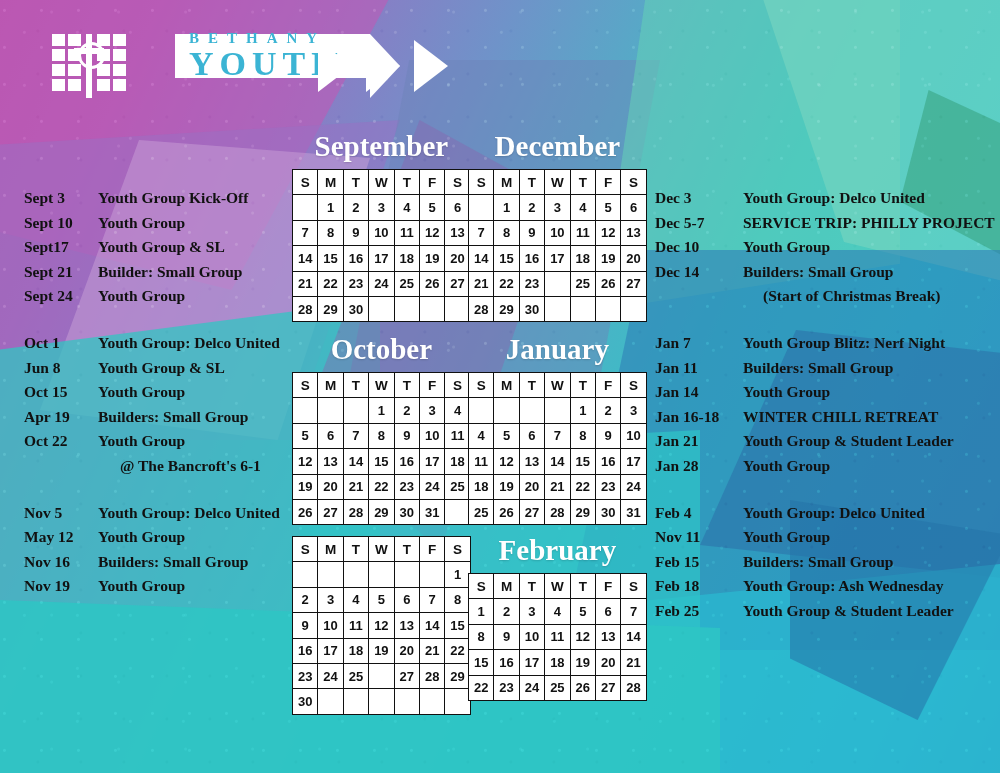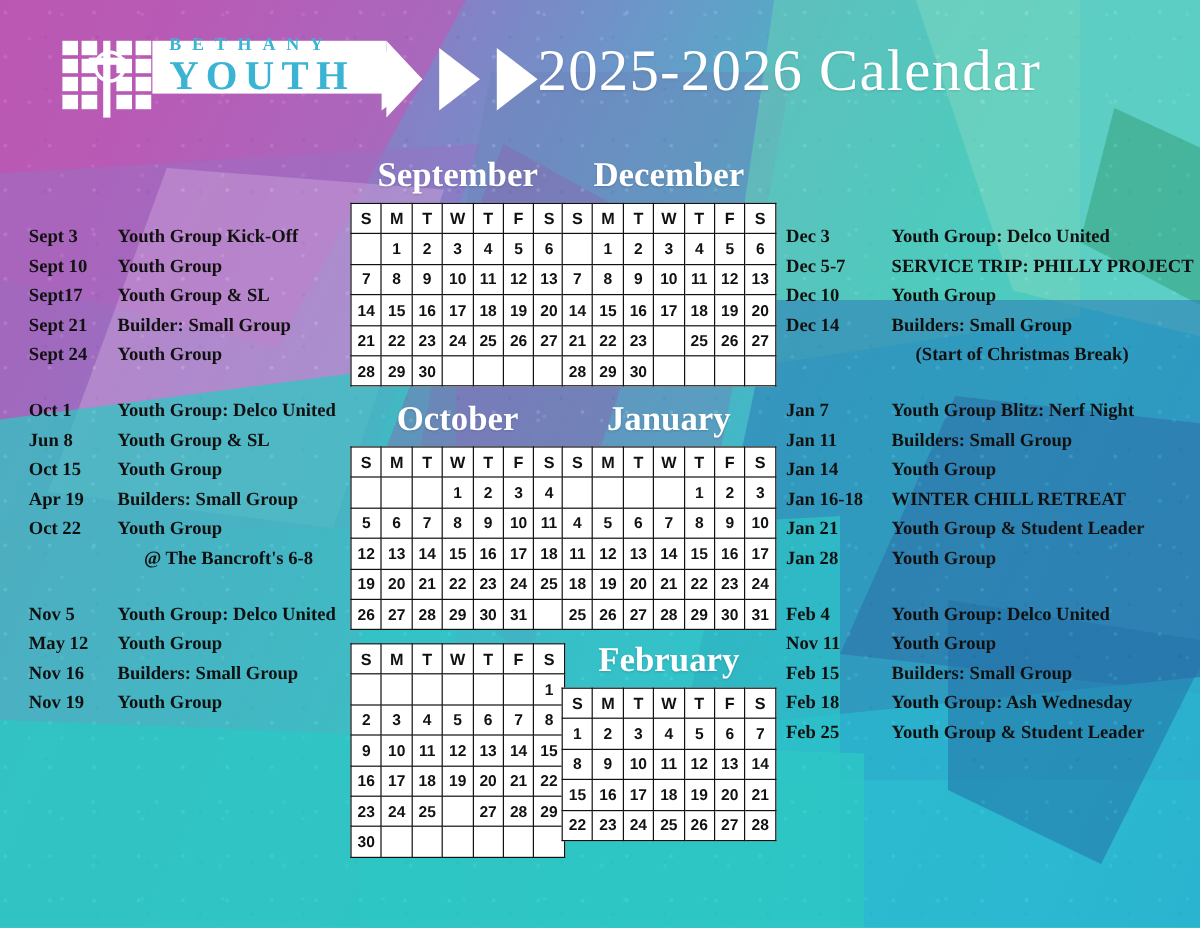--- a/index.html
+++ b/index.html
@@ -23,21 +23,21 @@
       radial-gradient(circle at 12% 28%, rgba(255,255,255,.18) 0 1px, transparent 2px),
       radial-gradient(circle at 46% 61%, rgba(255,255,255,.14) 0 1px, transparent 2px),
       radial-gradient(circle at 77% 18%, rgba(255,255,255,.12) 0 1px, transparent 2px),
       radial-gradient(circle at 88% 72%, rgba(0,0,0,.06) 0 1px, transparent 2px);
     background-size:37px 37px,53px 53px,67px 67px,43px 43px;
     mix-blend-mode:overlay;
   }
 
   
   #header{position:absolute;left:0;top:0;width:1000px;height:120px;z-index:3;}
-  .logo-wrap{position:absolute;left:52px;top:34px;display:flex;align-items:stretch;height:44px;}
+  .logo-wrap{position:absolute;left:52px;top:34px;display:flex;align-items:stretch;height:44px;gap:48px;}
   .logo-mark{width:75px;height:64px;position:relative;}
   .logo-mark .sq{position:absolute;background:#fff;}
   .logo-mark .cross-v{position:absolute;background:#fff;}
   .logo-mark .ring{position:absolute;border:3px solid #fff;border-radius:50%;background:transparent;}
   .logo-plate{background:#fff;padding:2px 26px 2px 14px;display:flex;flex-direction:column;
       justify-content:center;position:relative;}
   .logo-plate:after{content:"";position:absolute;right:-30px;top:0;width:0;height:0;
       border-top:32px solid transparent;border-bottom:32px solid transparent;border-left:30px solid #fff;}
   .lp-bethany{font-family:"Liberation Serif",serif;color:#3bb4d4;font-size:15px;letter-spacing:9px;
       font-weight:700;line-height:1;margin-bottom:1px;}
@@ -149,21 +149,20 @@
       <div class="ring" style="left:26px;top:8px;width:21px;height:21px;"></div>
     </div>
     <div class="logo-plate">
       <div class="lp-bethany">BETHANY</div>
       <div class="lp-youth">YOUTH</div>
     </div>
   </div>
   <div class="chev chev2"></div>
   <div class="chev chev3"></div>
   <div class="chev chev4"></div>
-  <div id="cal-title">2025-2026 Calendar</div>
 </div>
 
 <div class="events ev-left" id="events-left" style="top:186px;">
     <div class="ev-row">
       <span class="ev-date">Sept 3</span>
       <span class="ev-text">Youth Group Kick-Off</span>
     </div>
     <div class="ev-row">
       <span class="ev-date">Sept 10</span>
       <span class="ev-text">Youth Group</span>
@@ -195,21 +194,21 @@
     </div>
     <div class="ev-row">
       <span class="ev-date">Apr 19</span>
       <span class="ev-text">Builders: Small Group</span>
     </div>
     <div class="ev-row">
       <span class="ev-date">Oct 22</span>
       <span class="ev-text">Youth Group</span>
     </div>
     <div class="ev-row cont">
-      <span class="ev-text">@ The Bancroft's 6-8</span>
+      <span class="ev-text">@ The Bancroft's 6-1</span>
     </div>
     <div class="blk-sep" style="height: 22px;"></div>
     <div class="ev-row">
       <span class="ev-date">Nov 5</span>
       <span class="ev-text">Youth Group: Delco United</span>
     </div>
     <div class="ev-row">
       <span class="ev-date">May 12</span>
       <span class="ev-text">Youth Group</span>
     </div>

